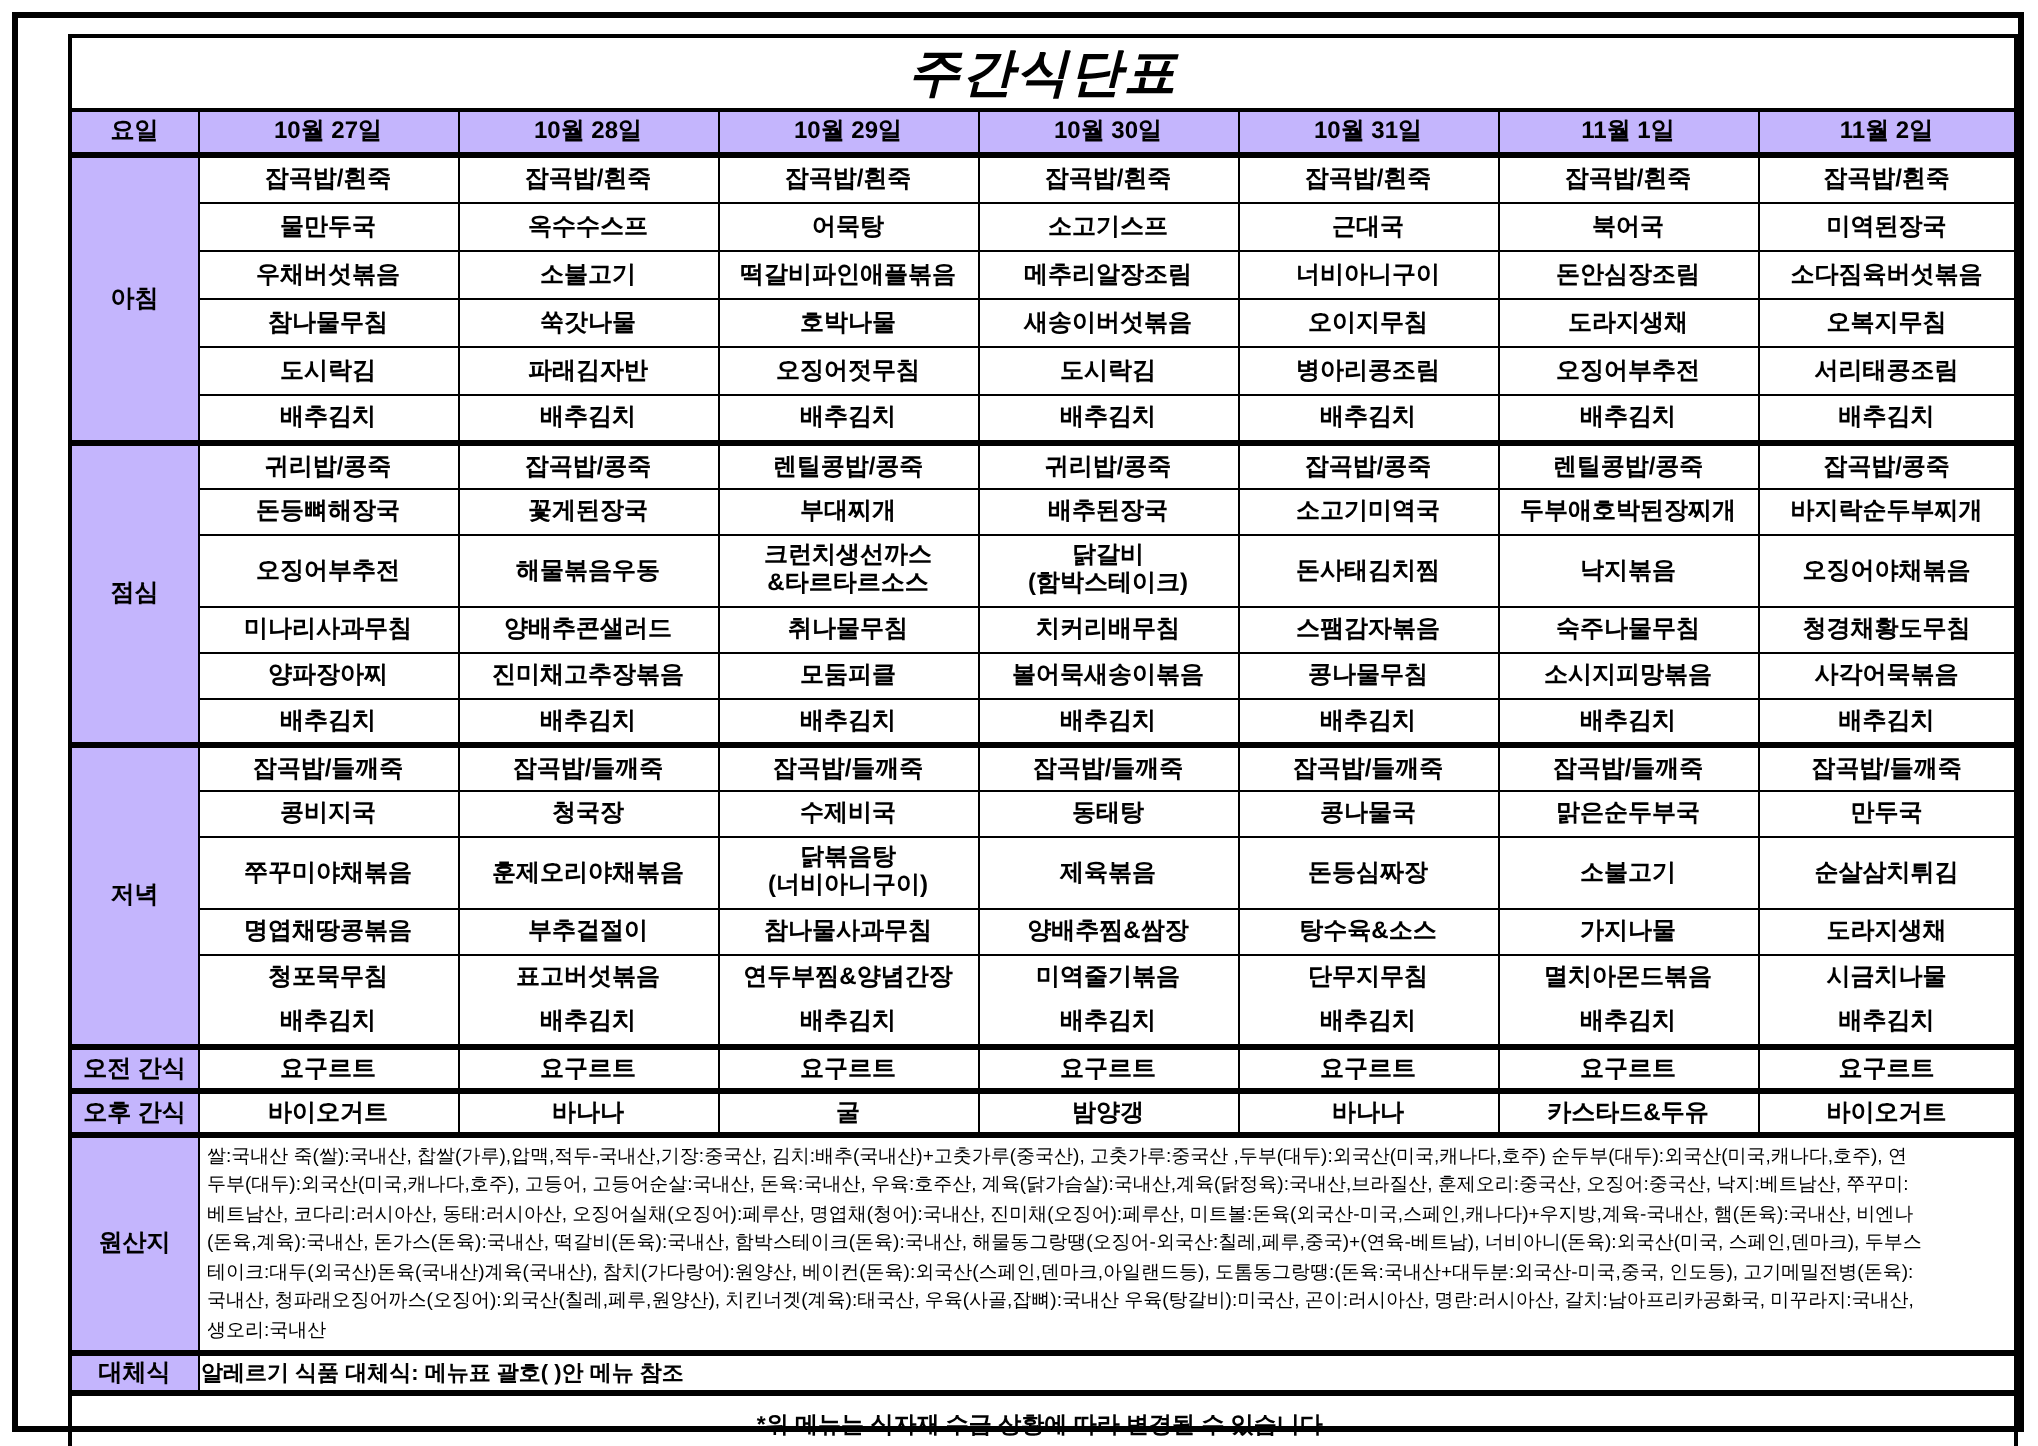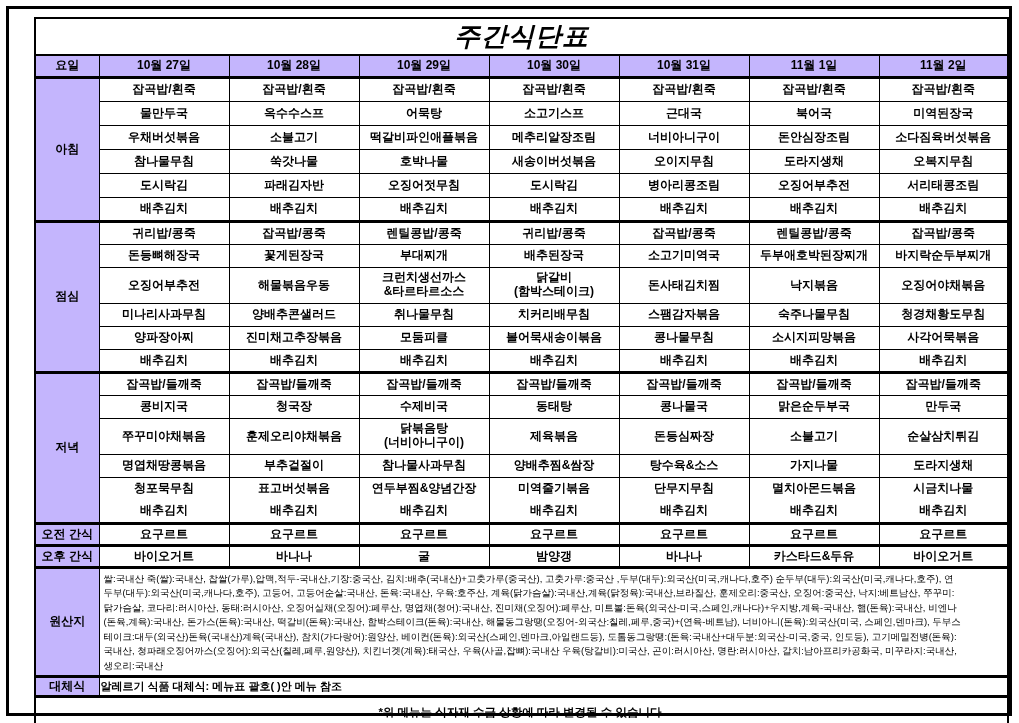--- a/index.html
+++ b/index.html
@@ -249,21 +249,21 @@
         <td class="menu-td">밤양갱</td>
         <td class="menu-td">바나나</td>
         <td class="menu-td">카스타드&amp;두유</td>
         <td class="menu-td">바이오거트</td>
       </tr>
       <tr class="sec-top">
         <td class="gray label">원산지</td>
         <td class="origin-cell" colspan="7">
           <div class="origin-line">쌀:국내산 죽(쌀):국내산, 찹쌀(가루),압맥,적두-국내산,기장:중국산, 김치:배추(국내산)+고춧가루(중국산), 고춧가루:중국산 ,두부(대두):외국산(미국,캐나다,호주) 순두부(대두):외국산(미국,캐나다,호주), 연</div>
           <div class="origin-line">두부(대두):외국산(미국,캐나다,호주), 고등어, 고등어순살:국내산, 돈육:국내산, 우육:호주산, 계육(닭가슴살):국내산,계육(닭정육):국내산,브라질산, 훈제오리:중국산, 오징어:중국산, 낙지:베트남산, 쭈꾸미:</div>
-          <div class="origin-line">닭가슴살, 코다리:러시아산, 동태:러시아산, 오징어실채(오징어):페루산, 명엽채(청어):국내산, 진미채(오징어):페루산, 미트볼:돈육(외국산-미국,스페인,캐나다)+우지방,계육-국내산, 햄(돈육):국내산, 비엔나</div>
+          <div class="origin-line">베트남산, 코다리:러시아산, 동태:러시아산, 오징어실채(오징어):페루산, 명엽채(청어):국내산, 진미채(오징어):페루산, 미트볼:돈육(외국산-미국,스페인,캐나다)+우지방,계육-국내산, 햄(돈육):국내산, 비엔나</div>
           <div class="origin-line">(돈육,계육):국내산, 돈가스(돈육):국내산, 떡갈비(돈육):국내산, 함박스테이크(돈육):국내산, 해물동그랑땡(오징어-외국산:칠레,페루,중국)+(연육-베트남), 너비아니(돈육):외국산(미국, 스페인,덴마크), 두부스</div>
           <div class="origin-line">테이크:대두(외국산)돈육(국내산)계육(국내산), 참치(가다랑어):원양산, 베이컨(돈육):외국산(스페인,덴마크,아일랜드등), 도톰동그랑땡:(돈육:국내산+대두분:외국산-미국,중국, 인도등), 고기메밀전병(돈육):</div>
           <div class="origin-line">국내산, 청파래오징어까스(오징어):외국산(칠레,페루,원양산), 치킨너겟(계육):태국산, 우육(사골,잡뼈):국내산 우육(탕갈비):미국산, 곤이:러시아산, 명란:러시아산, 갈치:남아프리카공화국, 미꾸라지:국내산,</div>
           <div class="origin-line">생오리:국내산</div>
         </td>
       </tr>
       <tr class="sec-top">
         <td class="gray label">대체식</td>
         <td class="sub-cell" colspan="7">알레르기 식품 대체식: 메뉴표 괄호( )안 메뉴 참조</td>
       </tr>

